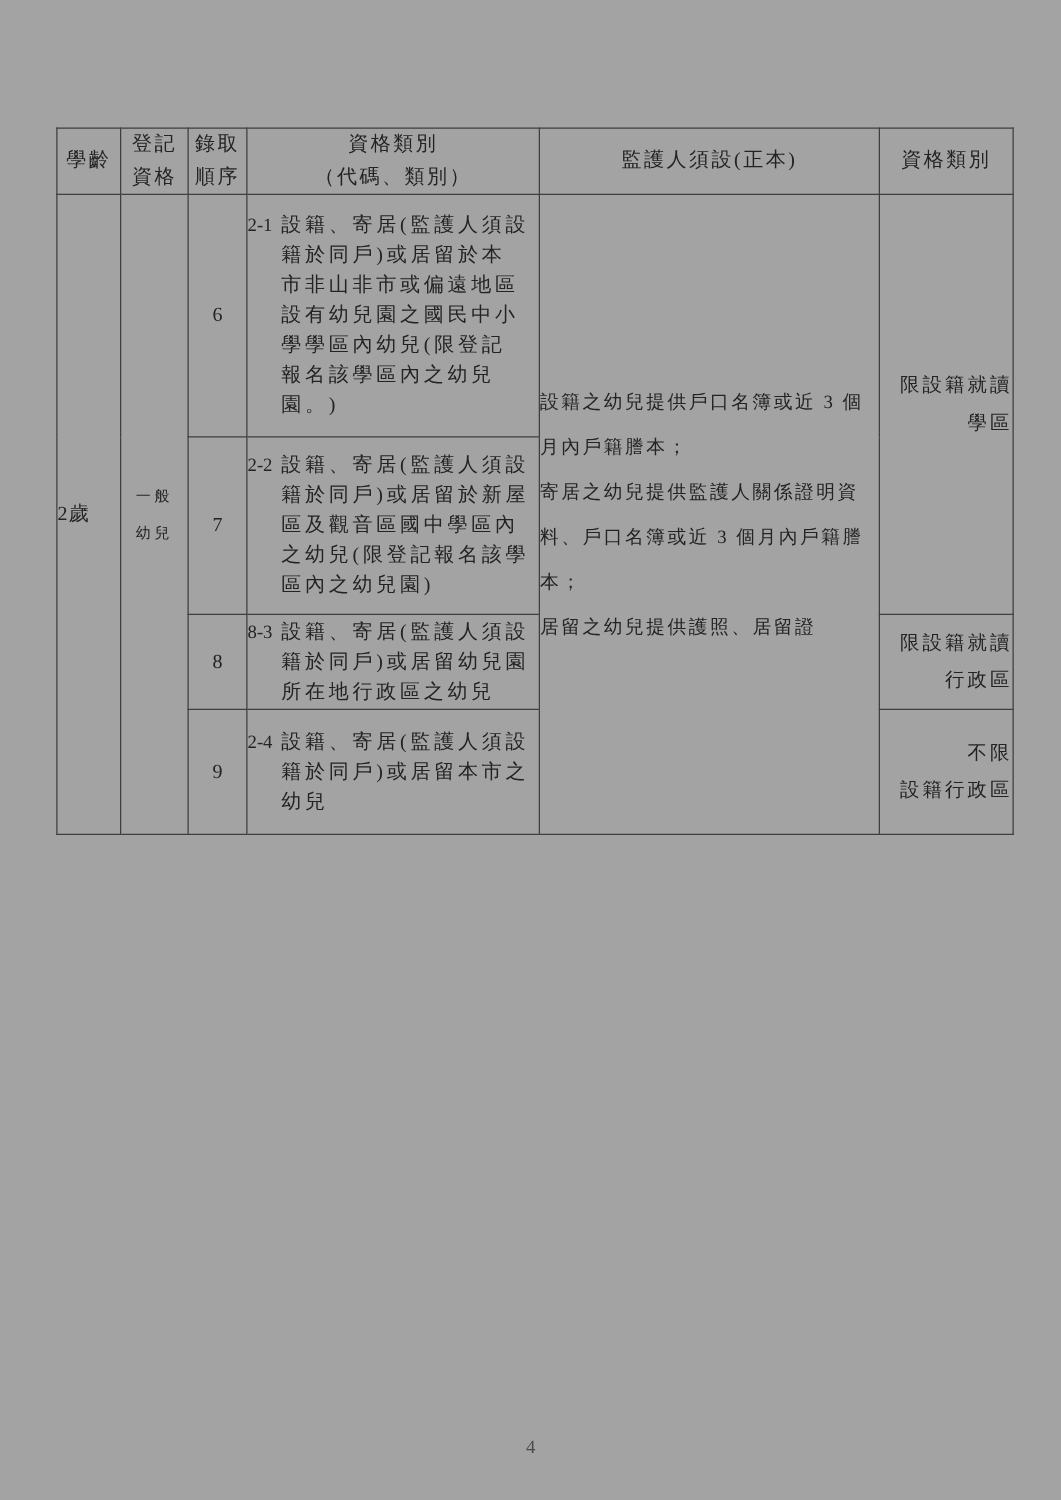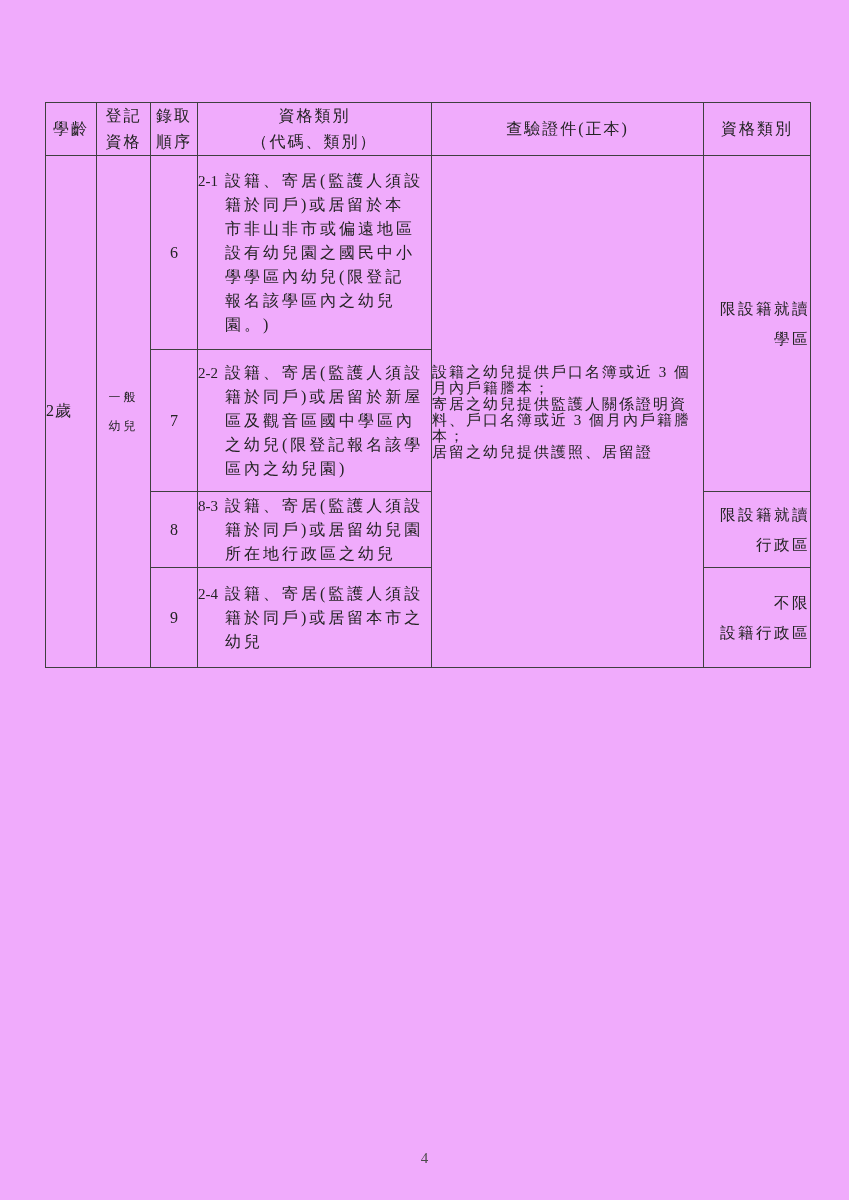--- a/index.html
+++ b/index.html
@@ -1,19 +1,19 @@
 <!DOCTYPE html>
 <html><head>
 <meta charset="utf-8">
 <style>
   html,body{margin:0;padding:0;background:#ffffff;}
   .page{
     position:relative;
     width:849px;height:1200px;
-    background:#f0abfc;
+    background:#a3a3a3;
     font-family:"Liberation Serif","DejaVu Serif",serif;
     color:#232323;
     overflow:hidden;
   }
   table.reg-table{
     position:absolute;left:45px;top:102px;
     width:765px;height:563px;
     border-collapse:collapse;table-layout:fixed;
   }
   table.reg-table td{
@@ -39,21 +39,21 @@
     font-size:16px;line-height:26px;letter-spacing:2px;
   }
   .c-age{text-align:left;font-size:16px;letter-spacing:1px;}
   .c-reg{text-align:center;font-size:12px;line-height:29px;letter-spacing:3px;}
   .c-order{text-align:center;font-size:16px;}
   .c-qual{padding:2px 3px 2px 7px;}
   .qual{display:flex;align-items:flex-start;}
   .qual-code{flex:0 0 auto;font-size:15px;line-height:24px;margin-right:7px;white-space:nowrap;}
   .qual-text{white-space:pre;font-size:16px;line-height:24px;letter-spacing:3px;}
   .c-docs{padding:2px 5px;}
-  .docs-text{white-space:pre;font-size:15px;line-height:16px;letter-spacing:2px;}
+  .docs-text{white-space:pre;font-size:15px;line-height:36px;letter-spacing:2px;}
   .c-res{text-align:right;font-size:15.5px;line-height:30px;letter-spacing:2.5px;white-space:pre;}
   .page-num{
     position:absolute;left:0;top:1150px;width:849px;
     text-align:center;font-size:15px;color:#4a4a4a;
   }
 </style>
 </head>
 <body>
 
 <div class="page">
@@ -69,21 +69,21 @@
     </colgroup>
     <tbody>
       <tr class="r-head">
         <td class="th">學齡</td>
         <td class="th pre">登記
 資格</td>
         <td class="th pre">錄取
 順序</td>
         <td class="th pre">資格類別
 （代碼、類別）</td>
-        <td class="th">查驗證件(正本)</td>
+        <td class="th">監護人須設(正本)</td>
         <td class="th">資格類別</td>
       </tr>
 
       <tr class="r6">
         <td class="c-age" rowspan="4">2歲</td>
         <td class="c-reg pre" rowspan="4">一般
 幼兒</td>
         <td class="c-order">6</td>
         <td class="c-qual">
           <div class="qual">

